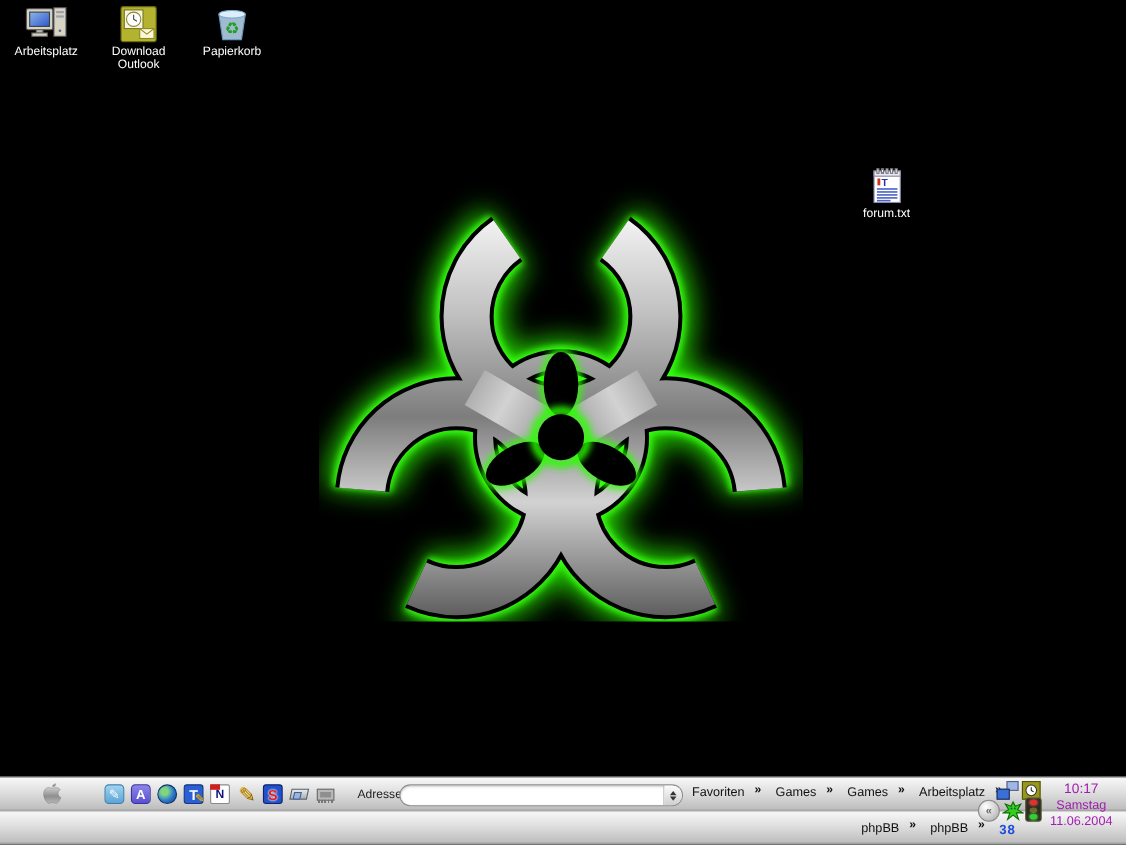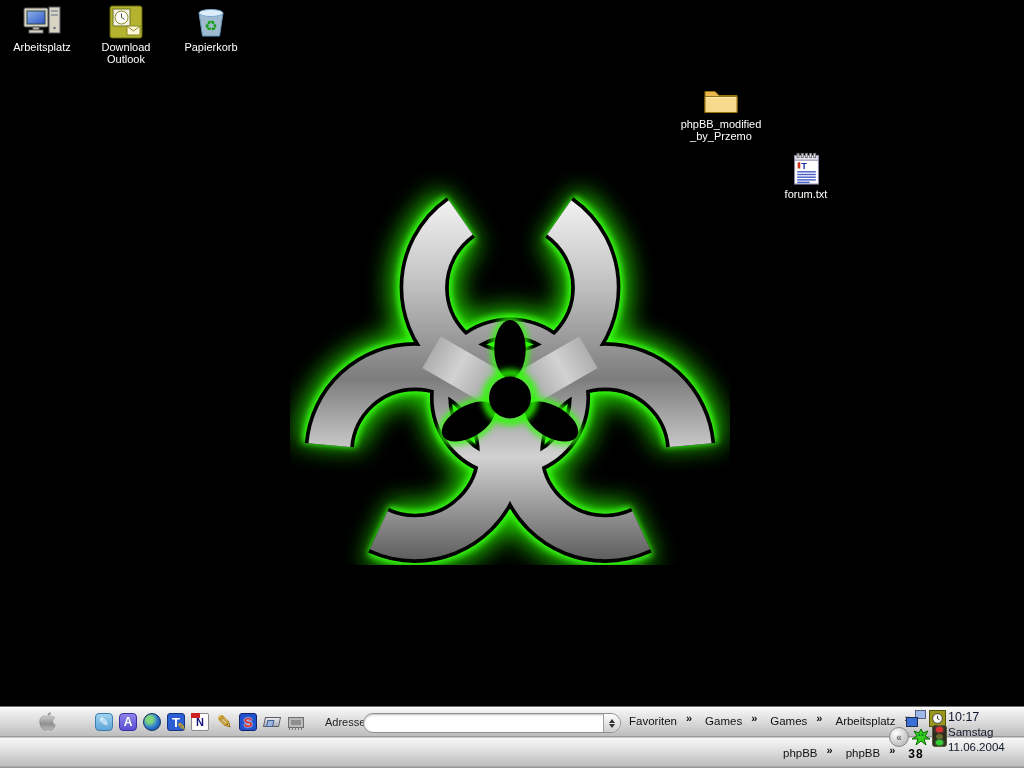--- a/index.html
+++ b/index.html
@@ -76,21 +76,21 @@
             background:radial-gradient(circle at 35% 30%,#ffffff,#c2c2c2 70%,#9a9a9a);
             display:flex;align-items:center;justify-content:center;font-size:10px;font-weight:bold;color:#666;}
   .traffic{width:15px;height:22px;background:#2c2c1e;border:1px solid #55553a;border-radius:3px;
            display:flex;flex-direction:column;align-items:center;justify-content:space-evenly;}
   .traffic i{width:7px;height:5px;border-radius:50%;}
   .tl-r{background:#e03030;box-shadow:0 0 3px #f66;}
   .tl-y{background:#6a6a30;}
   .tl-g{background:#30d030;box-shadow:0 0 3px #6f6;}
   .indicator{position:absolute;left:903px;top:40px;width:26px;text-align:center;
              font-size:12px;font-weight:bold;letter-spacing:1px;cursor:pointer;}
-  .clock{position:absolute;left:948px;top:3px;width:70px;text-align:left;color:#0f172a;cursor:pointer;}
+  .clock{position:absolute;left:948px;top:3px;width:70px;text-align:center;color:#a21caf;cursor:pointer;}
   .clock .time{font-size:12.5px;line-height:15px;}
   .clock .day{font-size:11.5px;line-height:15px;}
   .clock .date{font-size:11.5px;line-height:15px;}
 </style>
 </head>
 <body>
 
 <div class="screen">
 
   <svg class="bio" width="440" height="403" viewBox="-210 -225 420 385">
@@ -221,33 +221,20 @@
         <ellipse cx="18" cy="8" rx="12" ry="3.5" fill="#dceefc" stroke="#7aa8cc"></ellipse>
         <text x="18" y="26" font-size="15" text-anchor="middle" fill="#1da01d">♻</text>
       </svg>
     </div>
     <div class="lbl">
       <span>Papierkorb</span>
         <span></span>
     </div>
   </div>
 
-  <div class="dicon" style="left:671px;top:80px;width:100px">
-    <div class="art">
-      <svg width="36" height="31" viewBox="0 0 36 30">
-        <path d="M2 6 L12 6 L16 10 L34 10 L34 27 L2 27 Z" fill="#e9b74e" stroke="#96700f"></path>
-        <path d="M2 11 L34 11 L34 27 L2 27 Z" fill="#f7da8c" stroke="#96700f"></path>
-        <path d="M3 12 L33 12" stroke="#fdeebd"></path>
-      </svg>
-    </div>
-    <div class="lbl">
-      <span>phpBB_modified</span>
-        <span>_by_Przemo</span>
-    </div>
-  </div>
 
 
   <div class="dicon" style="left:766px;top:150px;width:80px">
     <div class="art">
       <svg width="27" height="34" viewBox="0 0 26 32">
         <rect x="1.5" y="3" width="23" height="27.5" fill="#fff" stroke="#8888a8"></rect>
         <rect x="1.5" y="3" width="23" height="4.5" fill="#e8e8f4" stroke="#8888a8"></rect>
         <rect x="4" y="1" width="1.8" height="4" fill="#fff" stroke="#777"></rect>
           <rect x="8" y="1" width="1.8" height="4" fill="#fff" stroke="#777"></rect>
         <rect x="12" y="1" width="1.8" height="4" fill="#fff" stroke="#777"></rect>
@@ -377,21 +364,21 @@
           <circle cx="11.5" cy="8" r="0.9" fill="#063"></circle>
       </svg>
     </span>
     <span class="tray-ico" style="left:932px;top:18px">
       <span class="traffic">
           <i class="tl-r"></i>
           <i class="tl-y"></i>
           <i class="tl-g"></i>
         </span>
     </span>
-    <span class="indicator" style="color:#000000">38</span>
+    <span class="indicator" style="color:#1d4ed8">38</span>
 
     <div class="clock">
       <div class="time">10:17</div>
       <div class="day">Samstag</div>
       <div class="date">11.06.2004</div>
     </div>
   </div>
 </div>
 
 </body></html>

